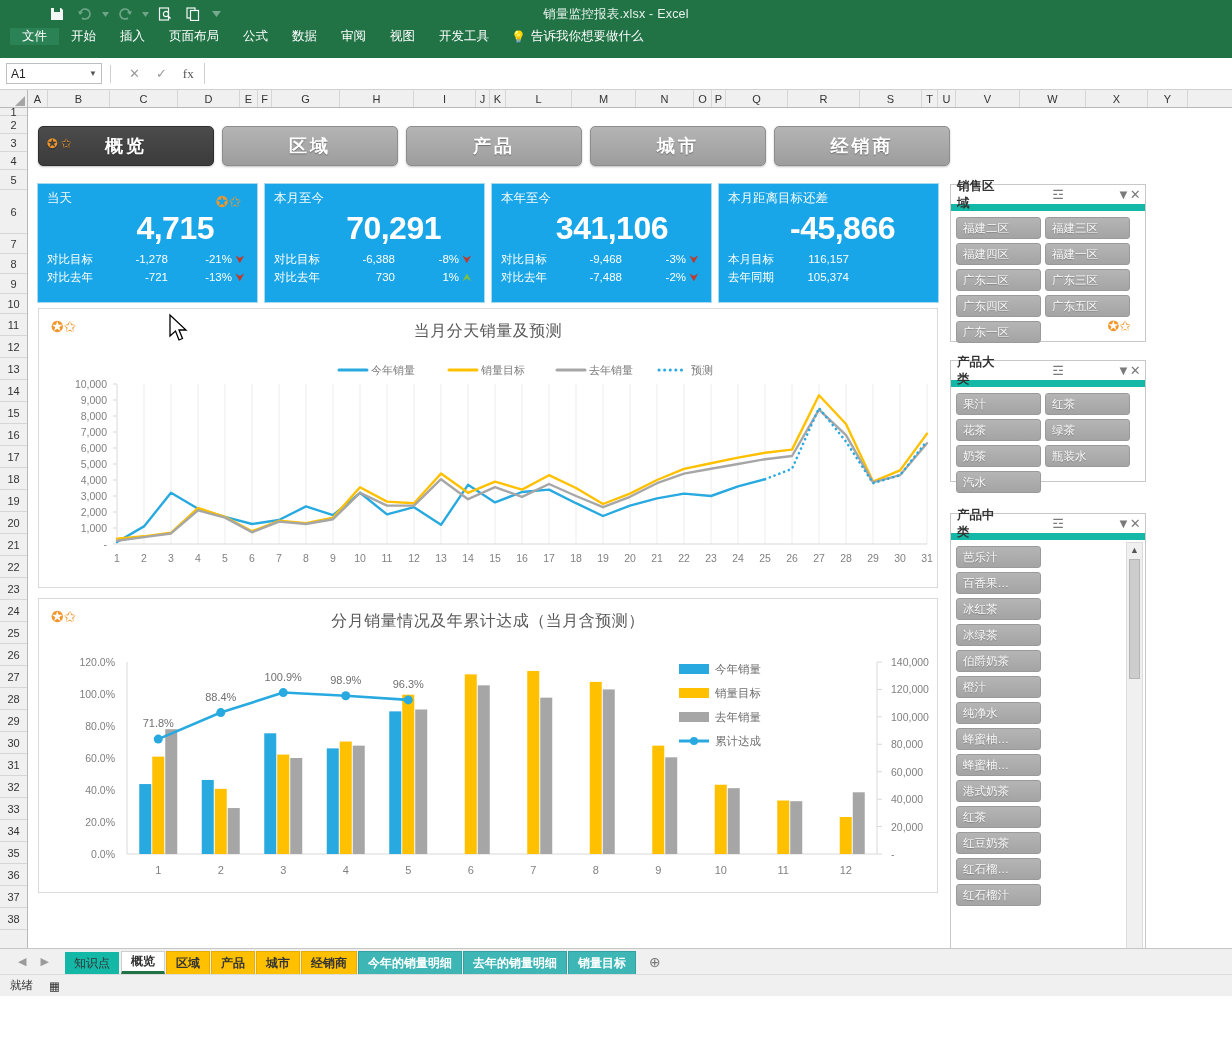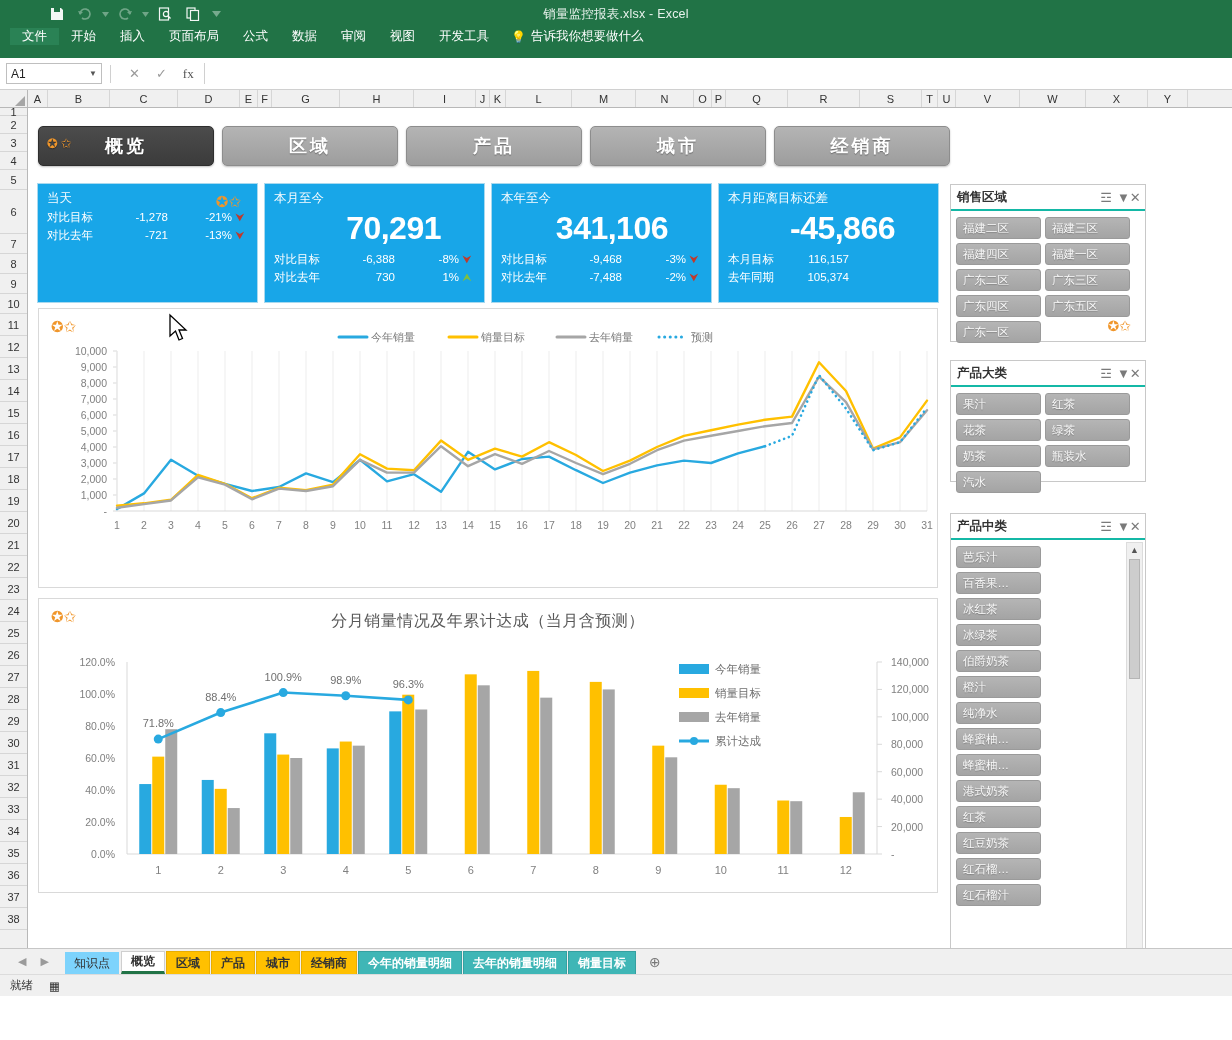--- a/index.html
+++ b/index.html
@@ -153,21 +153,21 @@
 
   svg.plot { display: block; }
 
   
   .slicer {
     position: absolute; background: #fff; border: 1px solid #c8c8c8;
   }
   .slicer-head {
     height: 26px; display: flex; align-items: center; padding: 0 6px;
     font-size: 12.5px; font-weight: bold; color: #333;
-    border-bottom: 2px solid #14b8a6; background: #fff;
+    border-bottom: 7px solid #14b8a6; background: #fff; gap: 48px;
   }
   .slicer-head .t { flex: 1; }
   .slicer-head .ic { width: 22px; text-align: center; color: #7a7a7a; font-size: 13px; }
   .slicer-body {
     padding: 6px 5px 5px 5px; display: flex; flex-wrap: wrap;
     gap: 4px; align-content: flex-start; position: relative;
   }
   .sitem {
     height: 22px; border-radius: 3px; display: flex; align-items: center;
     padding: 0 6px; font-size: 11.5px; color: #fafafa;
@@ -198,21 +198,21 @@
   .tabbar {
     height: 26px; background: #f0f0f0; border-top: 1px solid #c6c6c6;
     display: flex; align-items: stretch; padding-left: 4px; gap: 1px;
   }
   .tabnav { display: flex; align-items: center; gap: 14px; padding: 0 14px; color: #9a9a9a; font-size: 11px; }
   .stab {
     display: flex; align-items: center; padding: 0 9px; font-size: 12px;
     color: #333; background: #e6e6e6; border: 1px solid #d2d2d2;
     border-bottom: none; margin-top: 2px;
   }
-  .stab.plain { background: #7dd3fc; border-color: #f0f0f0; }
+  .stab.plain { background: #14b8a6; border-color: #f0f0f0; }
   .stab.active {
     background: #fff; border-color: #cfcfcf; border-bottom: 3px solid #217346;
     font-weight: bold;
   }
   .stab.or { background: #ffc000; border-color: #e8ad00; font-weight: bold; }
   .stab.tl { background: #3fb6b6; border-color: #35a0a0; color: #fff; font-weight: bold; }
   .addsheet {
     display: flex; align-items: center; padding: 0 12px; color: #777; font-size: 14px;
   }
 
@@ -405,20 +405,21 @@
         </div>
         <div class="navbtn">
           <span>经销商</span>
         </div>
       </div>
 
       <div class="kpis" id="kpis">
           <div class="kpi">
             <div class="kpi-label">当天</div>
             <span class="stars">✪✩</span>
+            <div class="kpi-value">4,715</div>
             <div class="kpi-row">
               <span class="k">对比目标</span>
               <span class="v">-1,278</span>
               <span class="p">-21%</span>
               <span class="a down">⮟</span>
             </div>
             <div class="kpi-row">
               <span class="k">对比去年</span>
               <span class="v">-721</span>
               <span class="p">-13%</span>
@@ -470,20 +471,21 @@
               <span class="k">去年同期</span>
               <span class="v">105,374</span>
               <span class="p"></span>
               <span class="a"></span>
             </div>
           </div>
         </div>
 
       <div class="panel chart1">
         <span class="stars pstars">✪✩</span>
+        <div class="panel-title">当月分天销量及预测</div>
         <svg class="plot" id="plot1" width="898" height="248" viewBox="0 0 898 248">
             <text x="68" y="206" text-anchor="end" font-size="10.5" fill="#808080" font-family="&quot;Liberation Sans&quot;,sans-serif">-</text>
             <text x="68" y="190" text-anchor="end" font-size="10.5" fill="#808080" font-family="&quot;Liberation Sans&quot;,sans-serif">1,000</text>
             <text x="68" y="174" text-anchor="end" font-size="10.5" fill="#808080" font-family="&quot;Liberation Sans&quot;,sans-serif">2,000</text>
             <text x="68" y="158" text-anchor="end" font-size="10.5" fill="#808080" font-family="&quot;Liberation Sans&quot;,sans-serif">3,000</text>
             <text x="68" y="142" text-anchor="end" font-size="10.5" fill="#808080" font-family="&quot;Liberation Sans&quot;,sans-serif">4,000</text>
             <text x="68" y="126" text-anchor="end" font-size="10.5" fill="#808080" font-family="&quot;Liberation Sans&quot;,sans-serif">5,000</text>
             <text x="68" y="110" text-anchor="end" font-size="10.5" fill="#808080" font-family="&quot;Liberation Sans&quot;,sans-serif">6,000</text>
             <text x="68" y="94" text-anchor="end" font-size="10.5" fill="#808080" font-family="&quot;Liberation Sans&quot;,sans-serif">7,000</text>
             <text x="68" y="78" text-anchor="end" font-size="10.5" fill="#808080" font-family="&quot;Liberation Sans&quot;,sans-serif">8,000</text>

